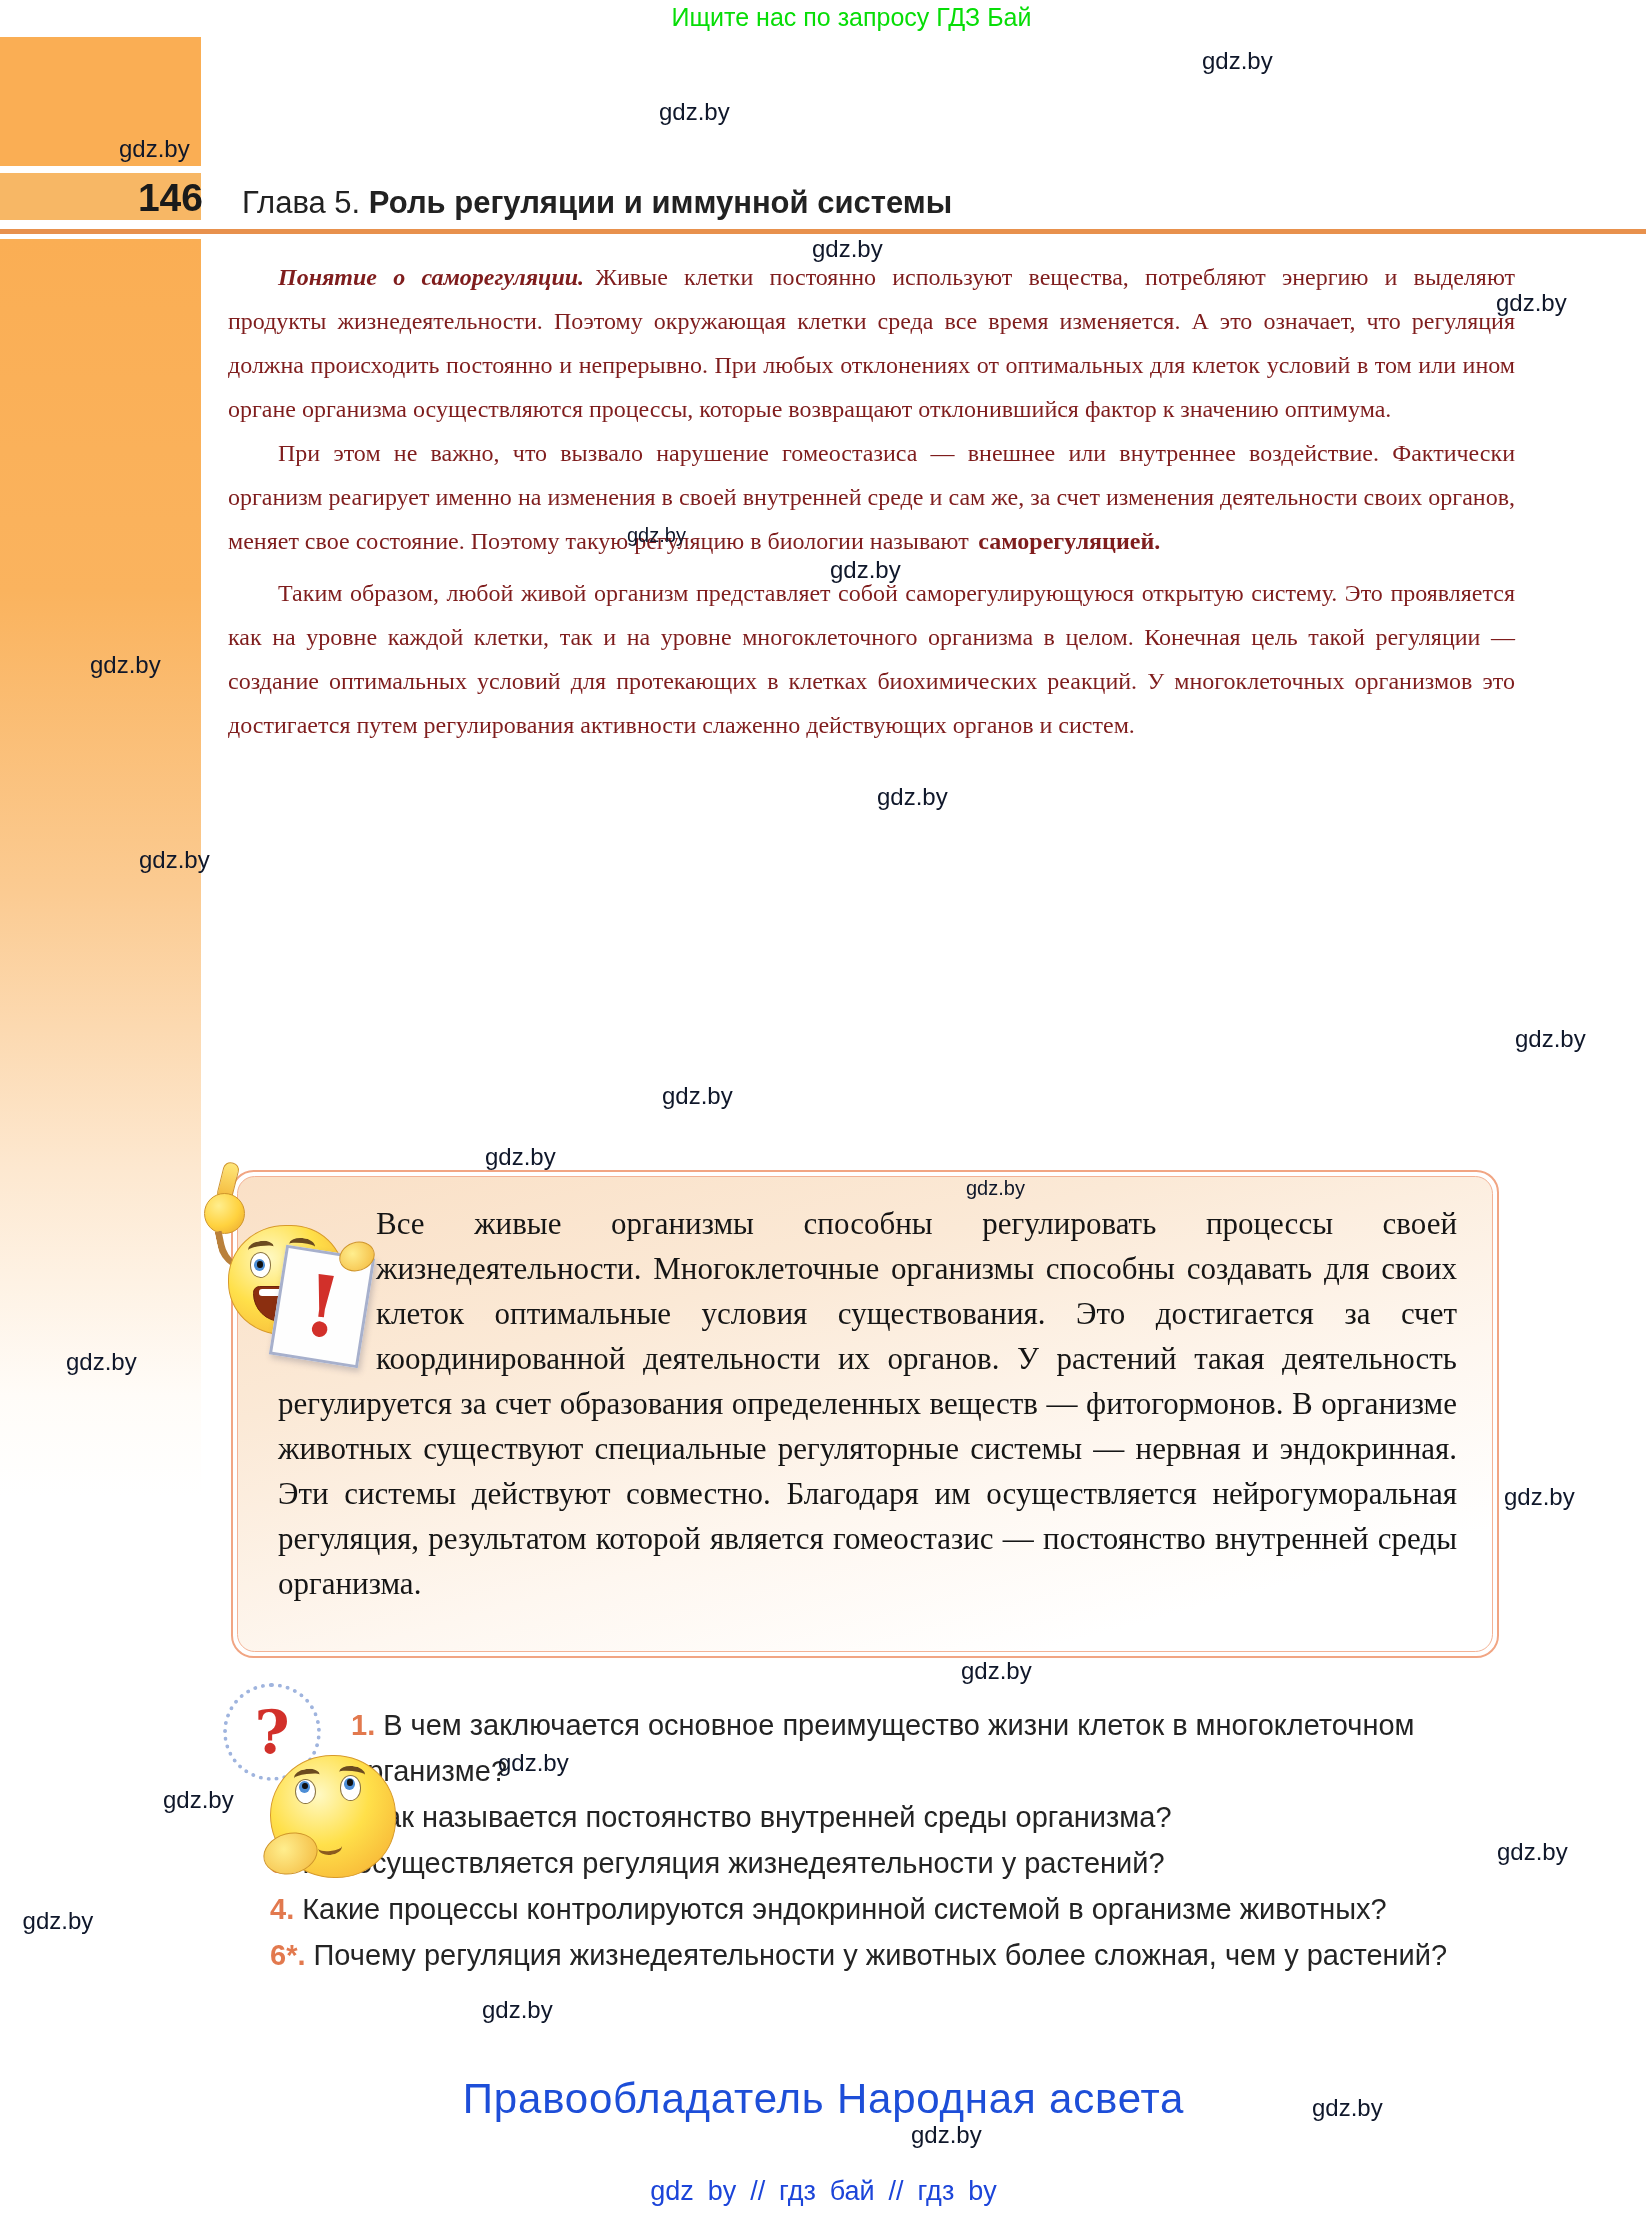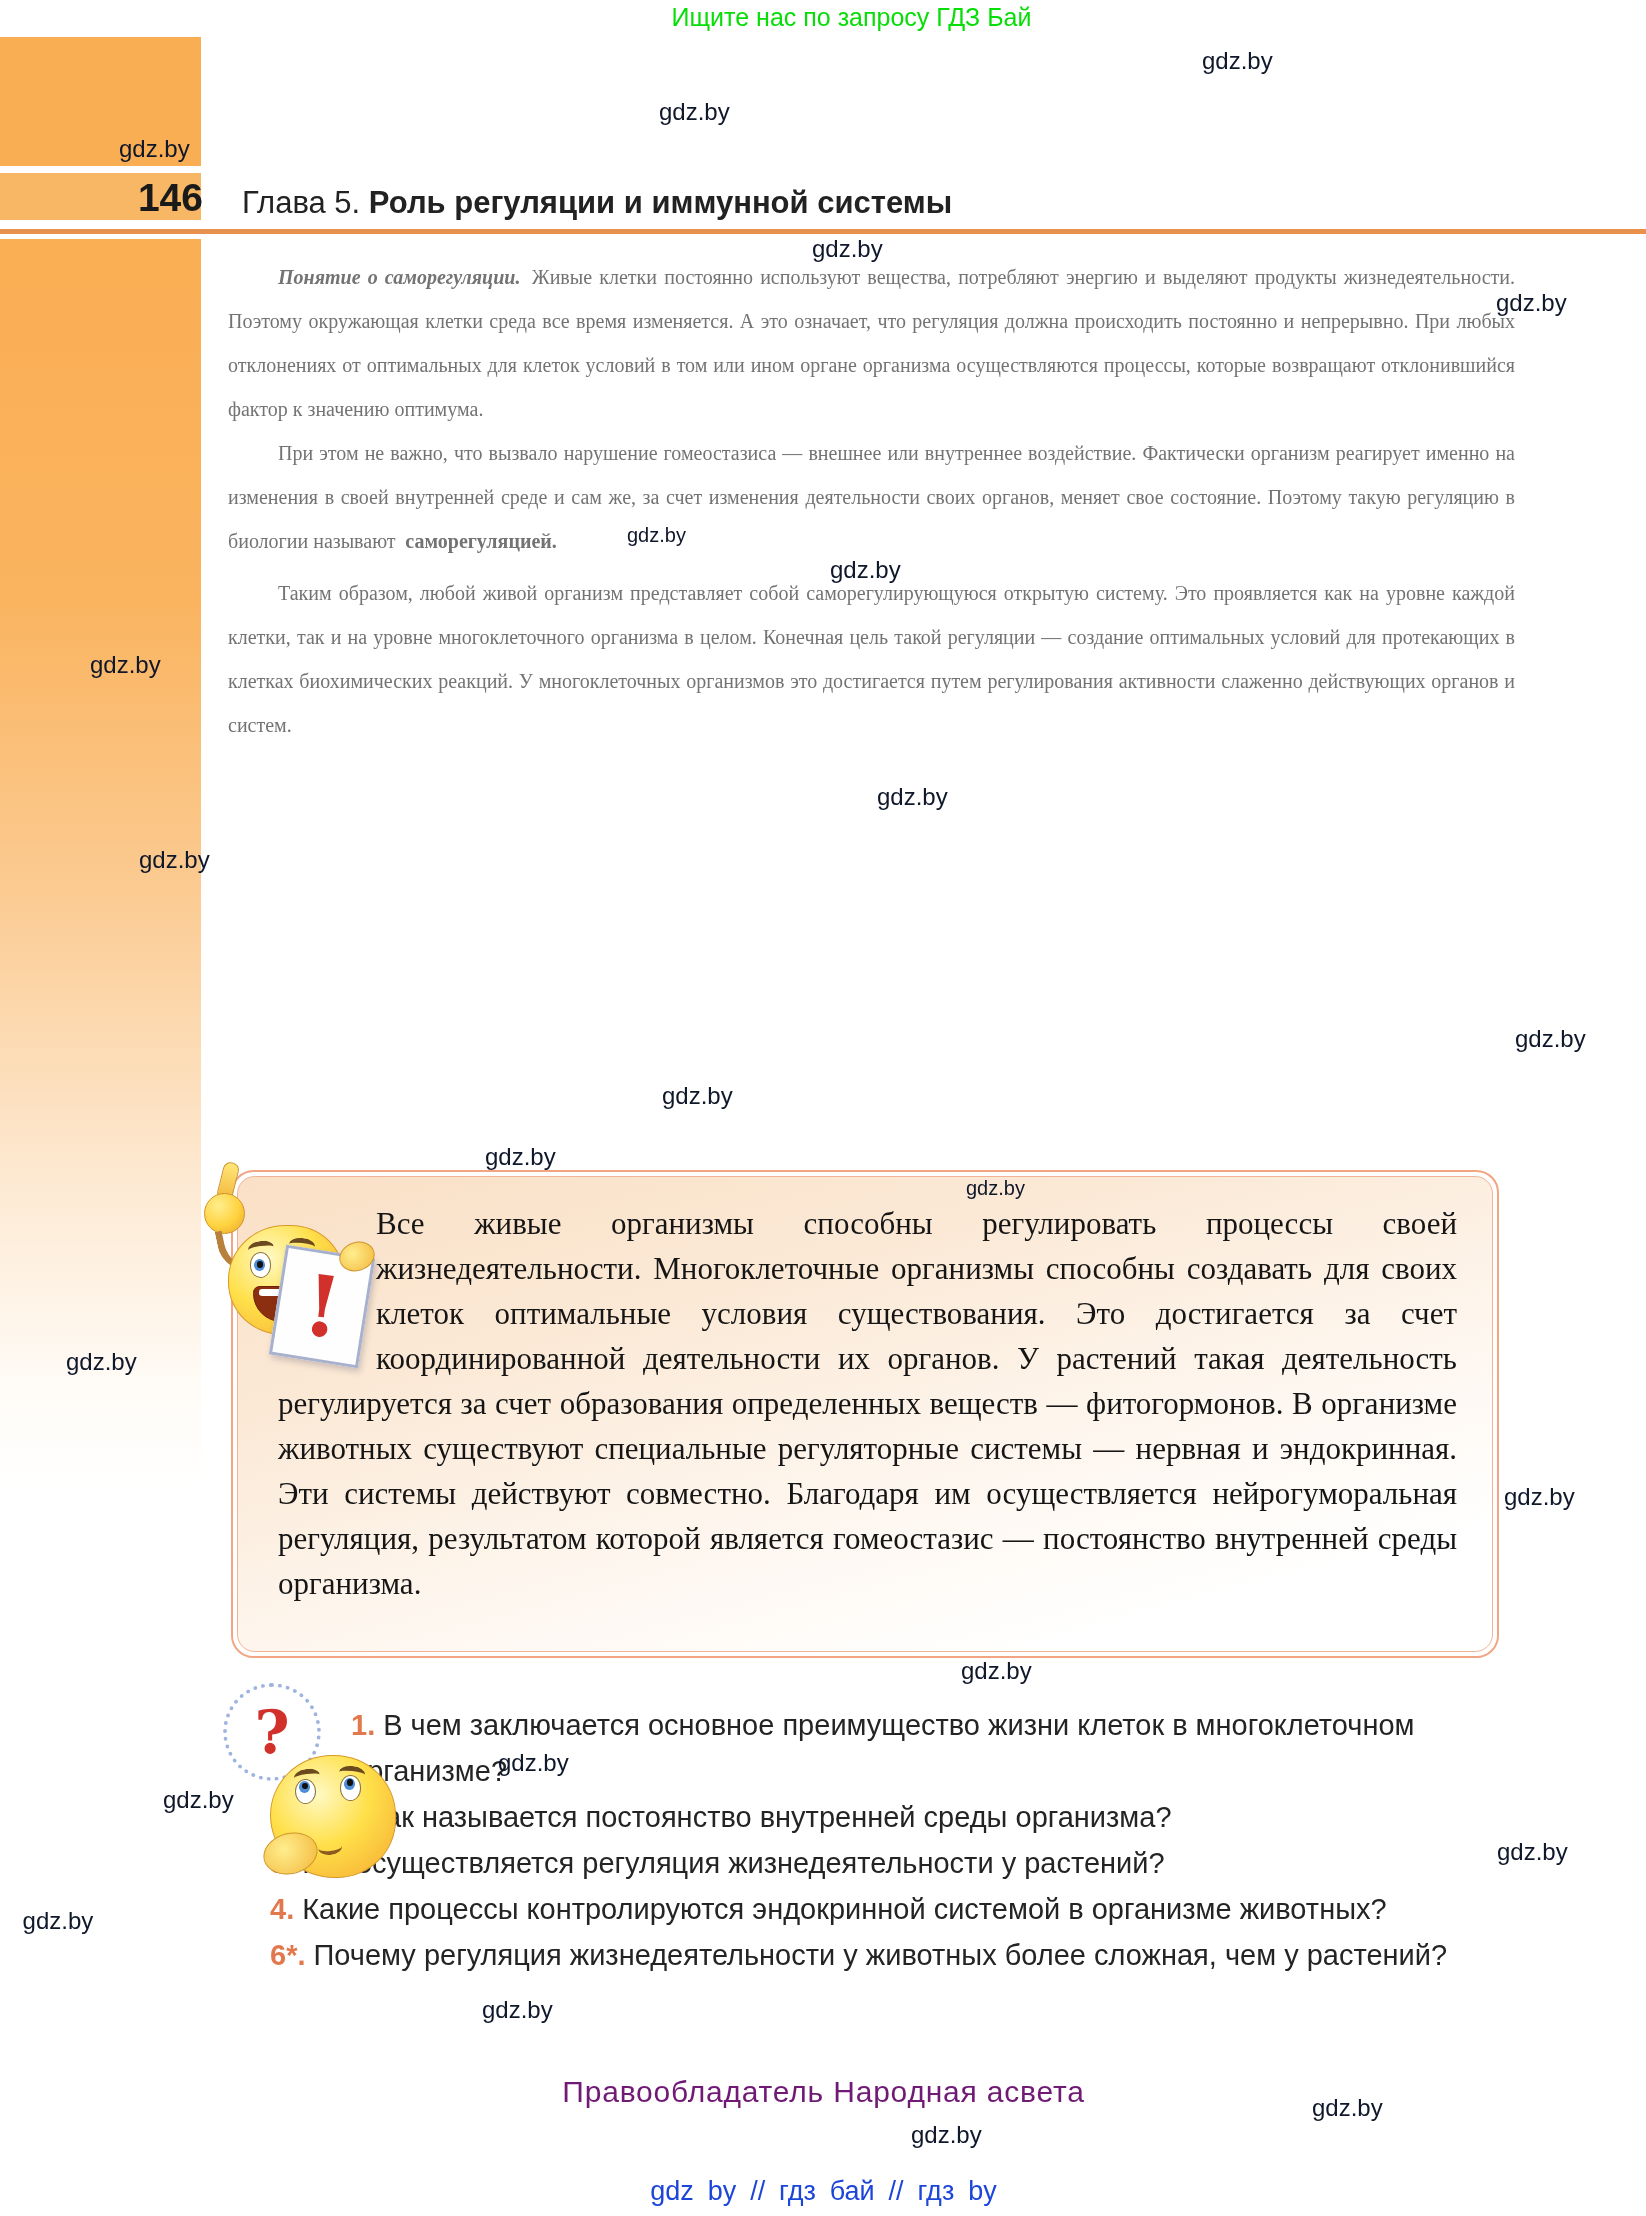--- a/index.html
+++ b/index.html
@@ -18,22 +18,22 @@
   .page-num{position:absolute;left:0;top:176px;width:187px;text-align:right;
     font-size:39px;font-weight:bold;color:#1a1a1a;padding-left:16px;}
   .hrule{position:absolute;left:0;top:229px;width:1647px;height:4.8px;background:#E8914D;}
   .side-c{position:absolute;left:0;top:239px;width:201px;height:1257px;
     background:linear-gradient(to bottom,#FAAE54 0%,#FAB35E 28%,#FBCB92 52%,#FDE8D0 74%,#FFFCF8 92%,#ffffff 100%);}
   
   .chapter{position:absolute;left:242px;top:185px;font-size:31px;color:#222;}
   .chapter .bold{font-weight:bold;}
   
   .main-col{position:absolute;left:228px;top:255px;width:1287px;
-    font-family:"Liberation Serif","DejaVu Serif",serif;font-size:20px;line-height:44px;
-    text-align:justify;color:#737373;}
+    font-family:"Liberation Serif","DejaVu Serif",serif;font-size:24px;line-height:44px;
+    text-align:justify;color:#7f1d1d;}
   .main-col p{margin:0;text-indent:50px;}
   .main-col p.p3{margin-top:8px;}
   .lead{font-weight:bold;font-style:italic;margin-right:11.3px;}
   .bold-term{font-weight:bold;margin-left:9.7px;}
   
   .note-box{position:absolute;left:231px;top:1170px;width:1264px;height:484px;
     border:2.4px solid #F1A583;border-radius:22.6px;z-index:5;background:#fff;}
   .note-inner{position:absolute;left:4px;top:4px;right:4px;bottom:4px;
     border:1.6px solid #F3B295;border-radius:17.7px;
     background:linear-gradient(165deg,#FAE0C6 0%,#FBE9d6 30%,#FEF7F0 62%,#ffffff 85%);
@@ -97,21 +97,21 @@
     background:radial-gradient(circle at 40% 35%,#FFEE8E,#F3B73A);border:1.6px solid #CF952C;
     transform:rotate(-14deg);}
   .q-list{position:absolute;left:270px;top:1702px;width:1251px;
     font-size:29px;line-height:46px;color:#242424;}
   .q-row{margin:0;}
   .q-row.ind1{margin-left:81px;}
   .q-row.ind2{margin-left:66px;}
   .q-num{color:#E2794E;font-weight:bold;margin-right:8px;}
   
   .copyright{position:absolute;left:0;top:2075px;width:100%;text-align:center;
-    font-size:30px;color:#701a75;letter-spacing:0.8px;}
+    font-size:42px;color:#1d4ed8;letter-spacing:0.8px;}
   .bottom-links{position:absolute;left:0;top:2176px;width:100%;text-align:center;
     font-size:27px;color:#1C45D9;word-spacing:6.4px;}
 </style>
 </head>
 <body>
 
 <div class="promo">Ищите нас по запросу ГДЗ Бай</div>
 
 <div class="side-a"></div>
 <div class="side-b"></div>

